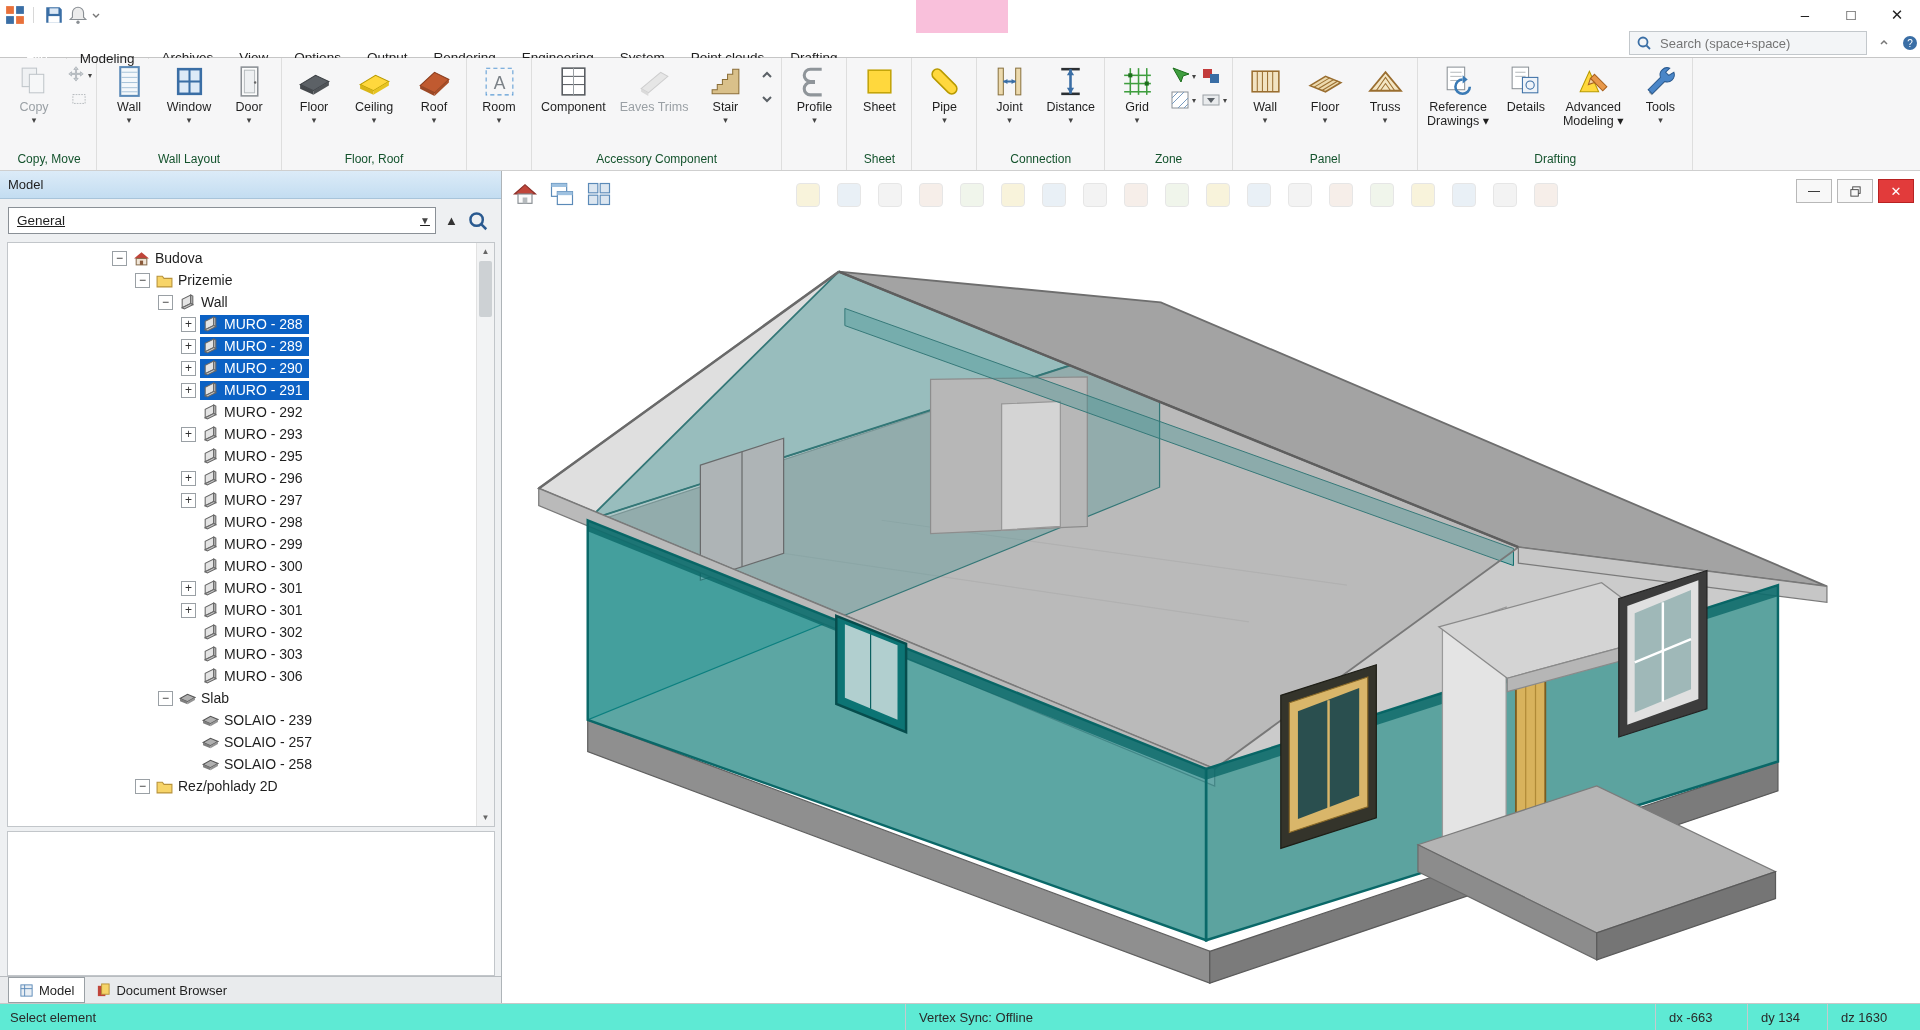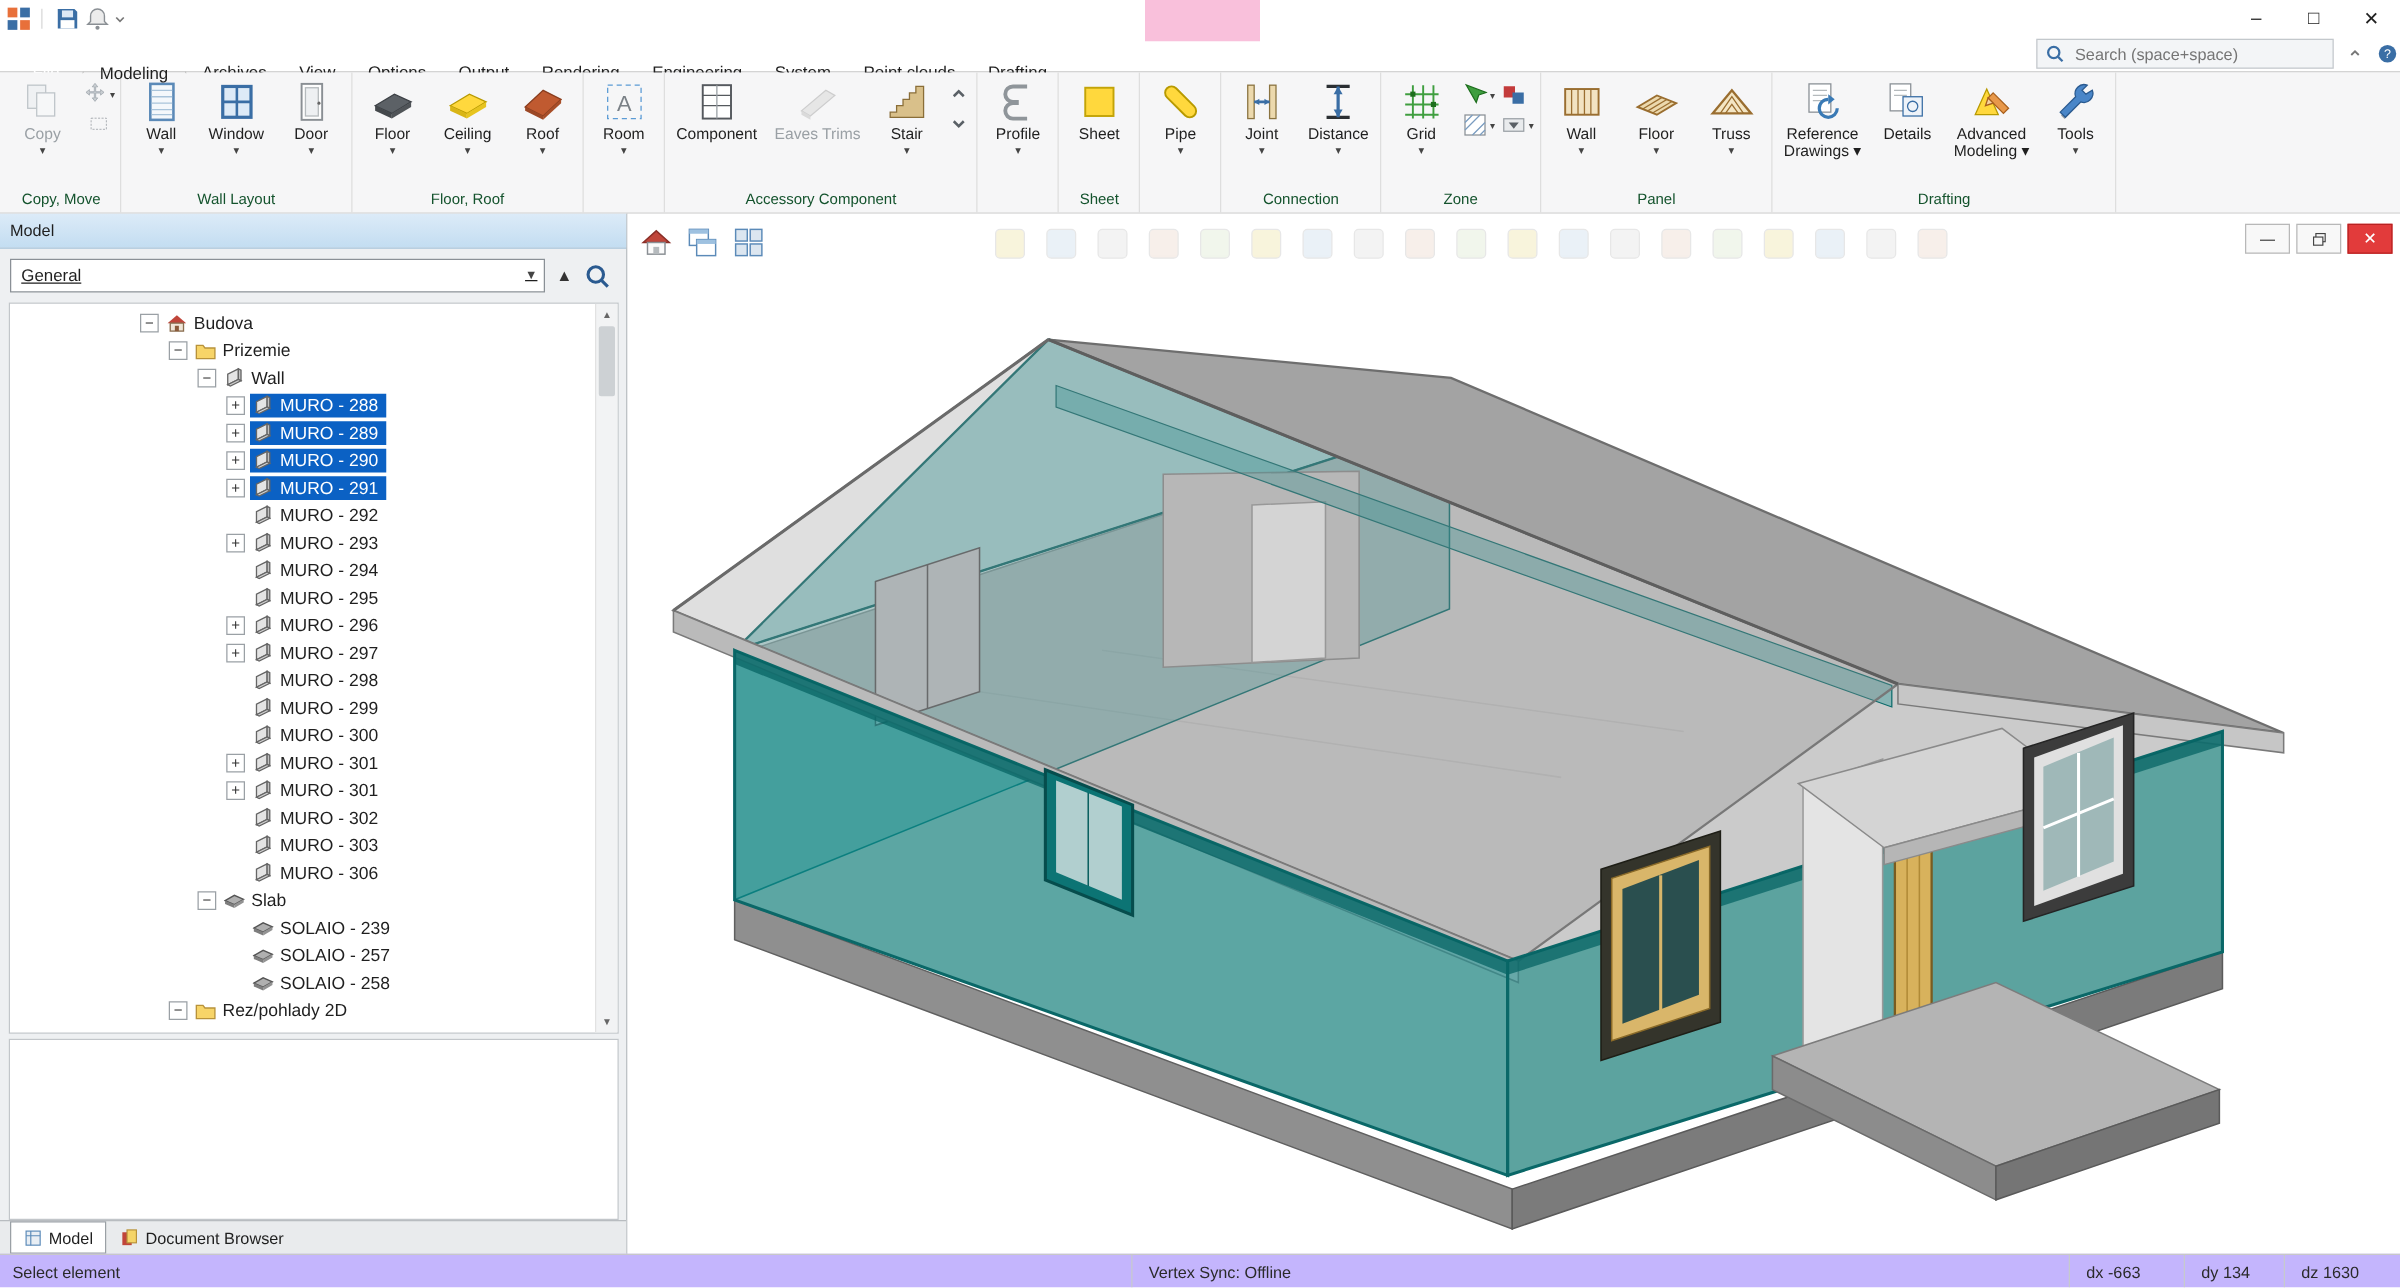--- a/index.html
+++ b/index.html
@@ -73,21 +73,21 @@
   #housesvg{position:absolute;left:0;top:0;width:1418px;height:832px;}
   #vtoolbar{position:absolute;left:0;top:0;width:100%;height:45px;display:flex;align-items:center;z-index:2;}
   .vic{width:28px;height:28px;margin-left:9px;flex:none;}
   .vic svg{width:100%;height:100%;display:block;}
   #fadedicons{position:absolute;left:294px;top:12px;display:flex;gap:17px;}
   .fic{width:24px;height:24px;border-radius:4px;opacity:.3;border:1px solid #b0b0b0;box-sizing:border-box;flex:none;}
   #mdicontrols{position:absolute;right:6px;top:8px;display:flex;gap:5px;z-index:3;}
   .mbtn{width:36px;height:24px;border:1px solid #b8b8b8;background:#f8f8f8;display:flex;align-items:center;justify-content:center;font-size:12px;color:#222;box-sizing:border-box;}
   .mbtn.close{background:#e23b3b;border-color:#b82222;color:#fff;font-size:13px;}
   
-  #statusbar{position:absolute;left:0;top:1003px;width:1920px;height:27px;background:#c4b5fd;border-top:1px solid #c8c8c8;font-size:13px;color:#2a2a2a;box-sizing:border-box;}
+  #statusbar{position:absolute;left:0;top:1003px;width:1920px;height:27px;background:#5eead4;border-top:1px solid #c8c8c8;font-size:13px;color:#2a2a2a;box-sizing:border-box;}
   .sbitem{position:absolute;top:0;height:26px;display:flex;align-items:center;}
   .sbsep{border-left:1px solid #c6cacd;padding-left:13px;}
 </style>
 </head>
 <body>
 
 <div id="titlebar">
   <span class="tb-ic" style="margin-left:5px;">
     <svg viewBox="0 0 18 18">
         <rect x="1" y="1" width="7" height="7" fill="#e8703a"></rect>
@@ -709,34 +709,20 @@
           <span class="ebox">+</span>
           <span class="tsel">
             <span class="ticn">
               <svg viewBox="0 0 16 16">
                 <polygon points="3,13 3,5 11,1 11,9" fill="#e4e4e4" stroke="#666"></polygon>
                 <polygon points="11,9 13,10 13,2 11,1" fill="#c0c0c0" stroke="#666"></polygon>
                 <polygon points="3,13 5,14 13,10 11,9" fill="#d0d0d0" stroke="#666"></polygon>
               </svg>
             </span>
             <span class="tlbl">MURO - 293</span>
-          </span>
-        </div>
-        <div class="trow">
-          <span class="tindent" style="width: 173px;"></span>
-          <span class="ebox empty"></span>
-          <span class="tsel">
-            <span class="ticn">
-              <svg viewBox="0 0 16 16">
-                <polygon points="3,13 3,5 11,1 11,9" fill="#e4e4e4" stroke="#666"></polygon>
-                <polygon points="11,9 13,10 13,2 11,1" fill="#c0c0c0" stroke="#666"></polygon>
-                <polygon points="3,13 5,14 13,10 11,9" fill="#d0d0d0" stroke="#666"></polygon>
-              </svg>
-            </span>
-            <span class="tlbl">MURO - 294</span>
           </span>
         </div>
         <div class="trow">
           <span class="tindent" style="width: 173px;"></span>
           <span class="ebox empty"></span>
           <span class="tsel">
             <span class="ticn">
               <svg viewBox="0 0 16 16">
                 <polygon points="3,13 3,5 11,1 11,9" fill="#e4e4e4" stroke="#666"></polygon>
                 <polygon points="11,9 13,10 13,2 11,1" fill="#c0c0c0" stroke="#666"></polygon>

